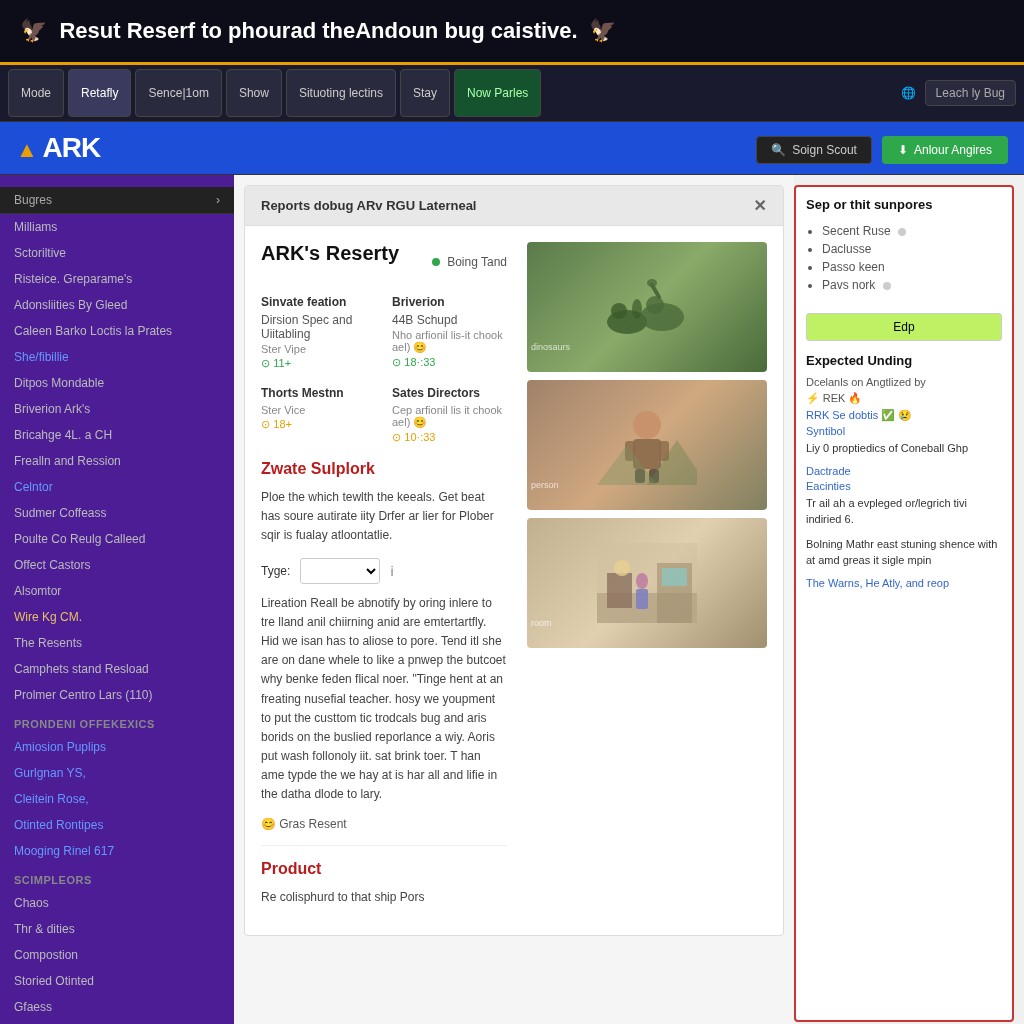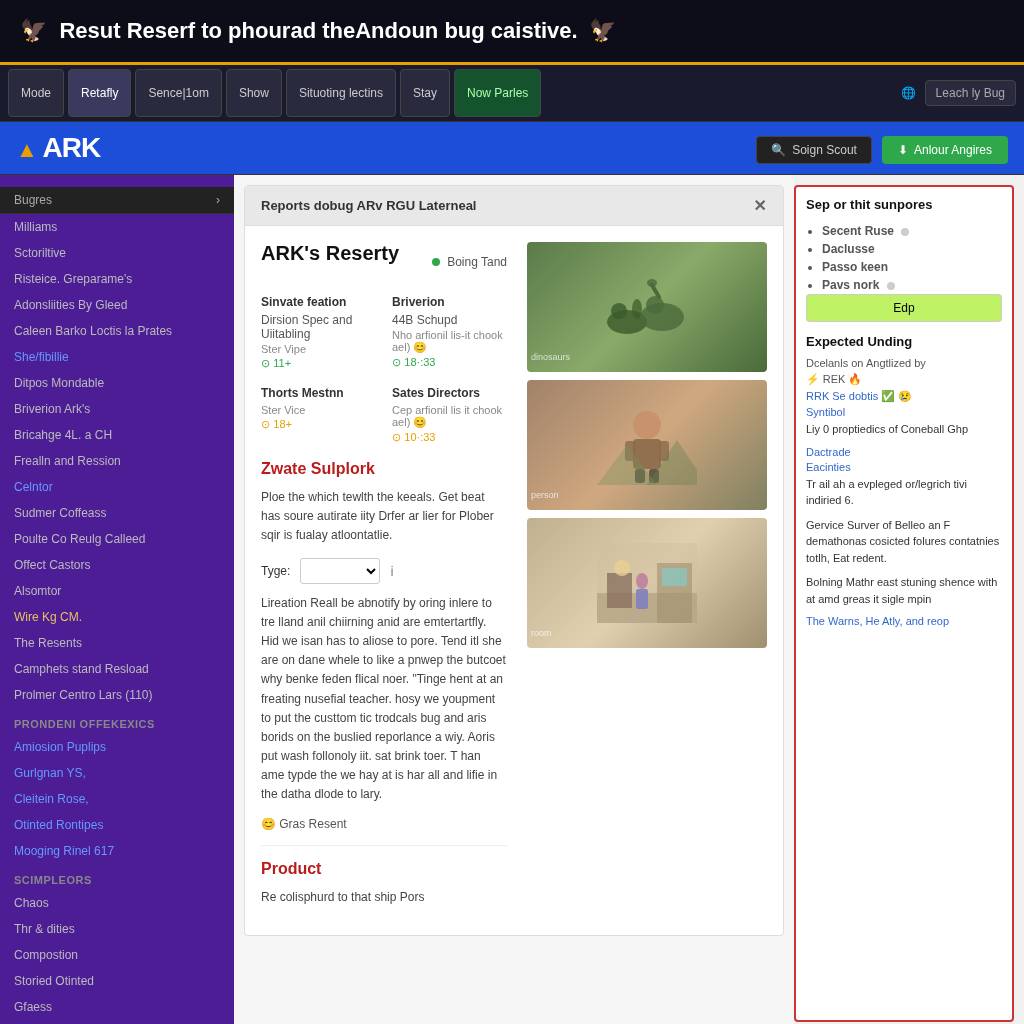--- a/index.html
+++ b/index.html
@@ -288,21 +288,21 @@
       background: linear-gradient(135deg, #5a7a4a 0%, #8aaa6a 50%, #4a6a3a 100%);
     }
     .img-person {
       background: linear-gradient(135deg, #a0826a 0%, #d0a880 50%, #808060 100%);
     }
     .img-room {
       background: linear-gradient(135deg, #c0b090 0%, #e0d0b0 50%, #a09070 100%);
     }
     .img-label {
       position: absolute;
-      bottom: 10px;
+      bottom: 20px;
       left: 4px;
       color: rgba(255,255,255,0.7);
       font-size: 9px;
     }
 
     
     .product-section {
       margin-top: 14px;
       border-top: 1px solid #eee;
       padding-top: 14px;
@@ -320,22 +320,21 @@
     }
     .right-sidebar-title {
       font-size: 13px;
       font-weight: bold;
       margin-bottom: 10px;
       color: #111;
     }
     .rs-list {
       list-style: disc;
       padding-left: 16px;
-      margin-bottom: 0;
-      font-weight: bold;
+      margin-bottom: 19px;
     }
     .rs-list li {
       font-size: 12px;
       color: #555;
       padding: 2px 0;
     }
     .rs-list li .dot {
       display: inline-block;
       width: 8px;
       height: 8px;
@@ -603,18 +602,17 @@
 
     <div class="rs-section-title">Expected Unding</div>
     <div class="rs-sub-text">Dcelanls on Angtlized by</div>
     <div class="rs-sub-text">⚡ REK 🔥</div>
     <a class="rs-link">RRK Se dobtis ✅ 😢</a>
     <a class="rs-link">Syntibol</a>
     <div class="rs-text-block">Liy 0 proptiedics of Coneball Ghp</div>
     <a class="rs-link">Dactrade</a>
     <a class="rs-link">Eacinties</a>
     <div class="rs-text-block">Tr ail ah a evpleged or/legrich tivi indiried 6.</div>
-    <div class="rs-text-block">Gervice Surver of Belleo an F demathonas cosicted folures contatnies totlh, Eat redent.</div>
     <div class="rs-text-block">Bolning Mathr east stuning shence with at amd greas it sigle mpin</div>
     <a class="rs-link">The Warns, He Atly, and reop</a>
   </div>
 
 </div>
 
 </body></html>

